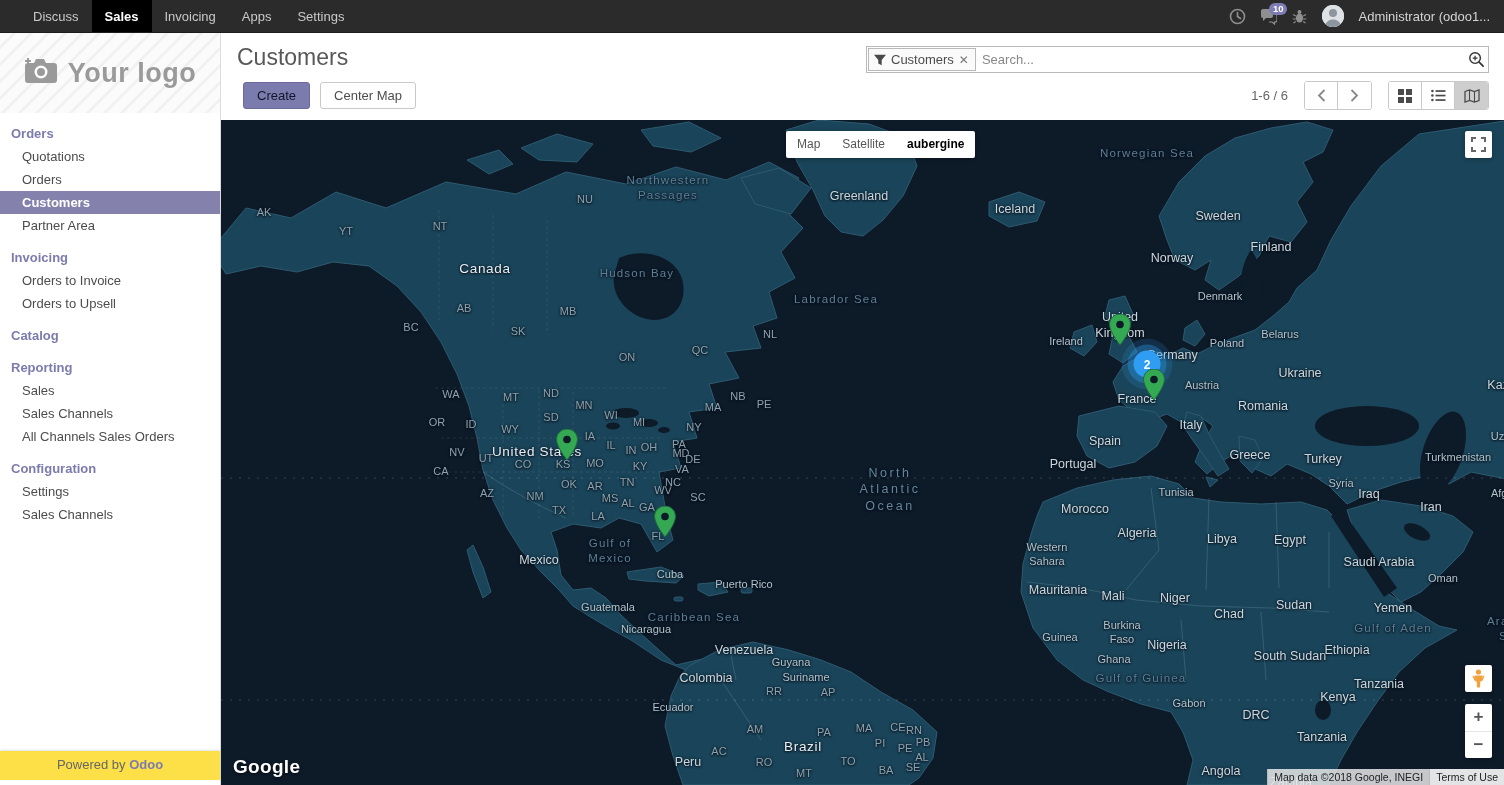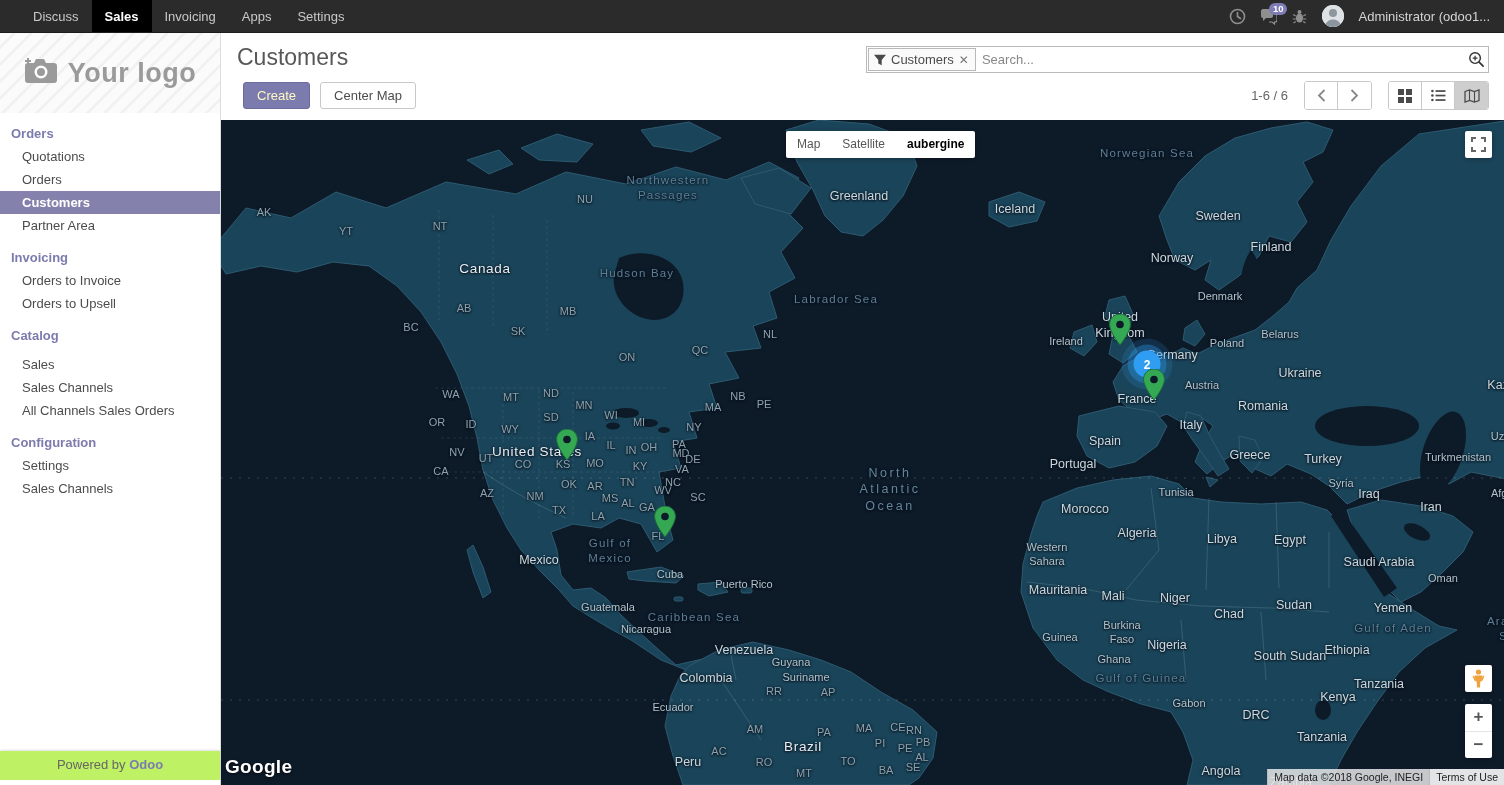--- a/index.html
+++ b/index.html
@@ -27,31 +27,31 @@
     background:#ffffff; border-right:1px solid #dcdcdc; z-index:40; }
   .logo-area { height:80px; display:flex; align-items:center; justify-content:center; gap:10px;
     background:repeating-linear-gradient(135deg, #fbfbfb 0 9px, #f1f1f1 9px 12px); }
   .logo-text { font-size:27px; color:#9a9a9a; font-weight:600; letter-spacing:.5px; }
   .menu { padding-top:6px; }
   .menu-section { margin-bottom:6px; }
   .menu-title { color:#7c7bad; font-weight:bold; font-size:13px; padding:7px 0 4px 11px; }
   .menu-item { font-size:13px; color:#4c4c4c; padding:4px 0 4px 22px; cursor:pointer; }
   .menu-item.active { background:#8482ac; color:#fff; font-weight:bold; }
   .sidebar-footer { position:absolute; left:0; bottom:5px; width:100%; text-align:center;
-    font-size:13px; color:#666; background:#bef264; padding:6px 0 8px;
+    font-size:13px; color:#666; background:#fde047; padding:6px 0 8px;
     box-shadow:0 -1px 2px rgba(0,0,0,.12); }
   .sidebar-footer b { color:#7c7bad; }
 
   
   .main-header { position:absolute; left:221px; top:33px; width:1283px; height:87px; background:#fff; }
   .page-title { position:absolute; left:16px; top:11px; font-size:23px; color:#585858; }
   .btn-row { position:absolute; left:22px; top:49px; display:flex; gap:10px; }
   .btn { font-size:13px; border-radius:3px; padding:5px 13px; cursor:pointer; border:1px solid #c9c9c9;
     background:#fff; color:#4c4c4c; }
-  .btn.primary { background:#7c7bad; border-color:#6b6a9d; color:#fef9c3; }
+  .btn.primary { background:#7c7bad; border-color:#6b6a9d; color:#0f172a; }
 
   .searchbar { position:absolute; right:15px; top:13px; width:623px; height:27px;
     border:1px solid #b9b9b9; display:flex; align-items:center; background:#fff; }
   .facet { display:flex; align-items:center; gap:5px; border:1px solid #b9b9b9; background:#fafafa;
     height:23px; margin-left:1px; padding:0 6px 0 5px; font-size:13px; color:#4c4c4c; }
   .facet .x { color:#777; font-size:12px; cursor:pointer; }
   .searchbar input { flex:1; border:none; outline:none; font-size:13px; color:#4c4c4c;
     padding:0 6px; font-family:"Liberation Sans",sans-serif; }
   .searchbar input::placeholder { color:#888; }
   .search-zoom { width:24px; display:flex; justify-content:center; cursor:pointer; }
@@ -96,21 +96,21 @@
   .pegman-ctl { position:absolute; right:12px; bottom:93px; width:27px; height:27px;
     background:#fff; border-radius:2px; box-shadow:0 1px 4px rgba(0,0,0,.3);
     display:flex; align-items:center; justify-content:center; cursor:pointer; z-index:10; }
   .zoom-ctl { position:absolute; right:12px; bottom:27px; width:27px; height:54px;
     background:#fff; border-radius:2px; box-shadow:0 1px 4px rgba(0,0,0,.3); z-index:10;
     display:flex; flex-direction:column; }
   .zoom-ctl div { flex:1; display:flex; align-items:center; justify-content:center;
     color:#565656; font-size:17px; font-weight:bold; cursor:pointer; }
   .zoom-ctl div:first-child { border-bottom:1px solid #e6e6e6; }
 
-  .google-logo { position:absolute; left:4px; bottom:7px; color:#fff; font-size:19px;
+  .google-logo { position:absolute; left:12px; bottom:7px; color:#fff; font-size:19px;
     font-weight:bold; letter-spacing:.3px; z-index:10;
     text-shadow:0 1px 3px rgba(0,0,0,.6); }
   .attrib { position:absolute; right:0; bottom:0; display:flex; z-index:10; font-size:10.5px; }
   .attrib .box { background:rgba(232,232,232,.85); color:#222; padding:2px 6px;
     border-left:1px solid #bbb; white-space:nowrap; }
 </style>
 </head>
 <body>
 
 <nav class="topbar">
@@ -175,20 +175,21 @@
     </div>
     <div class="menu-section">
       <div class="menu-title">Invoicing</div>
       <div class="menu-item">Orders to Invoice</div>
       <div class="menu-item">Orders to Upsell</div>
     </div>
     <div class="menu-section">
       <div class="menu-title">Catalog</div>
     </div>
     <div class="menu-section">
+      <div class="menu-title">Reporting</div>
       <div class="menu-item">Sales</div>
       <div class="menu-item">Sales Channels</div>
       <div class="menu-item">All Channels Sales Orders</div>
     </div>
     <div class="menu-section">
       <div class="menu-title">Configuration</div>
       <div class="menu-item">Settings</div>
       <div class="menu-item">Sales Channels</div>
     </div>
   </div>

